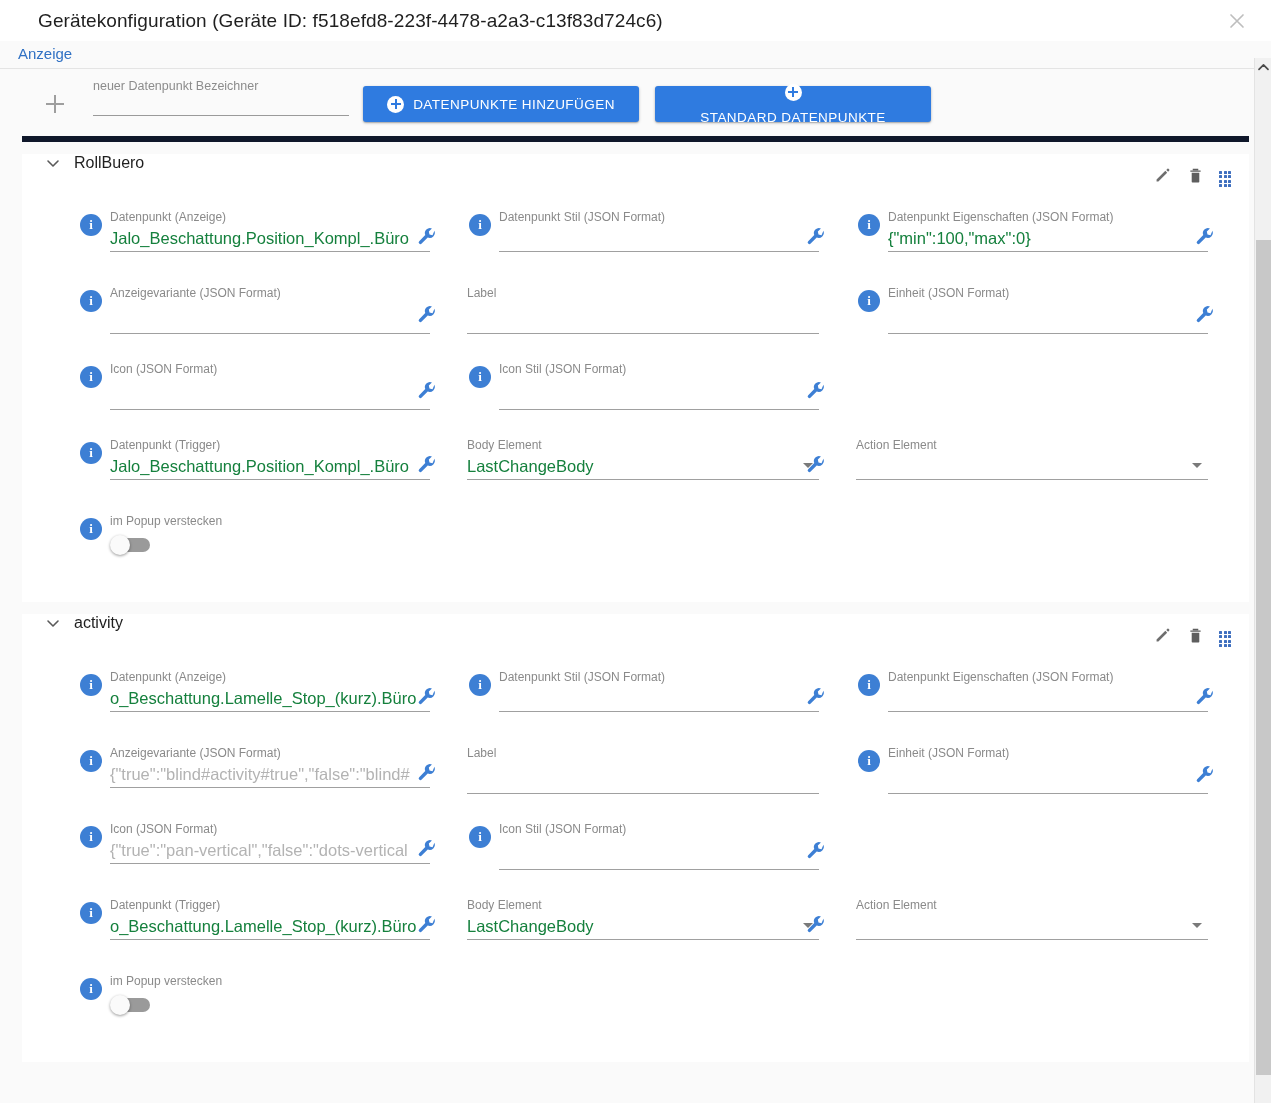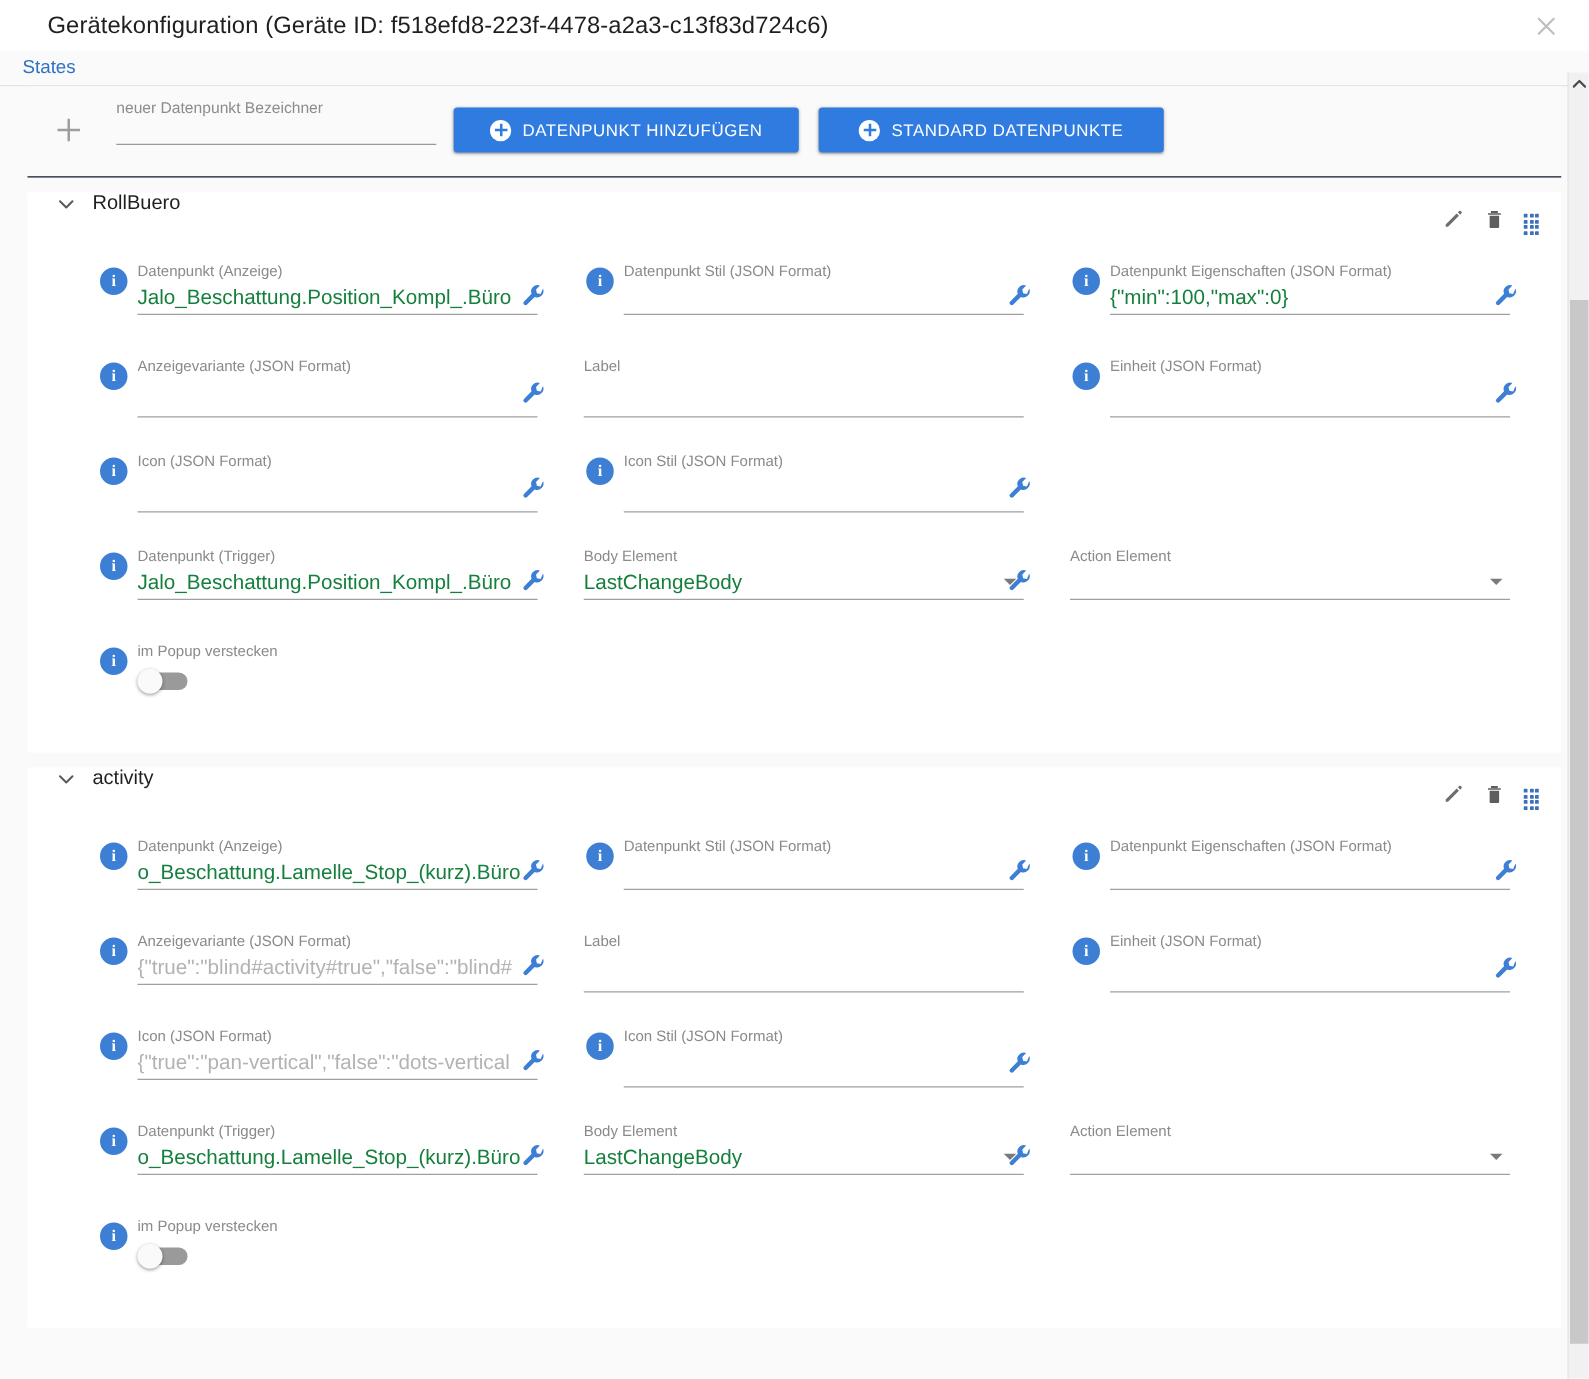--- a/index.html
+++ b/index.html
@@ -55,21 +55,21 @@
     color: #3071c4;
     cursor: pointer;
     padding-bottom: 2px;
   }
 
   
   .addbar {
     position: relative;
     height: 73px;
     background: #fafafa;
-    border-bottom: 1px solid #0f172a;
+    border-bottom: 6px solid #0f172a;
     margin: 0 22px;
   }
   .plus-icon {
     position: absolute; left: 24px; top: 26px;
     width: 18px; height: 18px;
     color: #9a9a9a;
   }
   .plus-icon::before, .plus-icon::after {
     content: ""; position: absolute; background: #9e9e9e;
   }
@@ -95,21 +95,21 @@
     font-size: 13.5px;
     font-family: "Liberation Sans", sans-serif;
     letter-spacing: .45px;
     display: flex; align-items: center; justify-content: center;
     gap: 9px;
     cursor: pointer;
     box-shadow: 0 1px 3px rgba(0,0,0,.26), 0 1px 1px rgba(0,0,0,.14);
     padding: 0 16px;
   }
   #btn-add-dp { left: 341px; width: 276px; }
-  #btn-std-dp { left: 633px; width: 276px; }
+  #btn-std-dp { left: 633px; width: 276px; flex-direction: column; }
   .btn-plus {
     width: 17px; height: 17px; border-radius: 50%;
     background: #fff; position: relative; flex: 0 0 auto;
   }
   .btn-plus::before, .btn-plus::after {
     content: ""; position: absolute; background: #2f7be0;
   }
   .btn-plus::before { left: 3.5px; top: 7.7px; width: 10px; height: 2px; }
   .btn-plus::after  { top: 3.5px; left: 7.7px; height: 10px; width: 2px; }
 
@@ -283,34 +283,34 @@
   <div class="titlebar">
     <div class="dialog-title">Gerätekonfiguration (Geräte ID: f518efd8-223f-4478-a2a3-c13f83d724c6)</div>
     <div class="close-btn">
       <svg width="28" height="28" viewBox="0 0 28 28" aria-hidden="true">
         <path d="M8 8 L20 20 M20 8 L8 20" stroke="#8a8a8a" stroke-width="1.7" fill="none" stroke-linecap="round"></path>
       </svg>
     </div>
   </div>
 
   <div class="tabbar">
-    <div class="tab">States</div>
+    <div class="tab">Anzeige</div>
   </div>
 
   <div class="addbar">
     <div class="plus-icon"></div>
 
     <div class="new-dp-field">
       <div class="new-dp-label">neuer Datenpunkt Bezeichner</div>
       <div class="underline"></div>
     </div>
 
     <button class="mbtn" id="btn-add-dp">
       <span class="btn-plus"></span>
-      <span>DATENPUNKT HINZUFÜGEN</span>
+      <span>DATENPUNKTE HINZUFÜGEN</span>
     </button>
 
     <button class="mbtn" id="btn-std-dp">
       <span class="btn-plus"></span>
       <span>STANDARD DATENPUNKTE</span>
     </button>
   </div>
 
   <div class="section">
     <div class="section-header">

